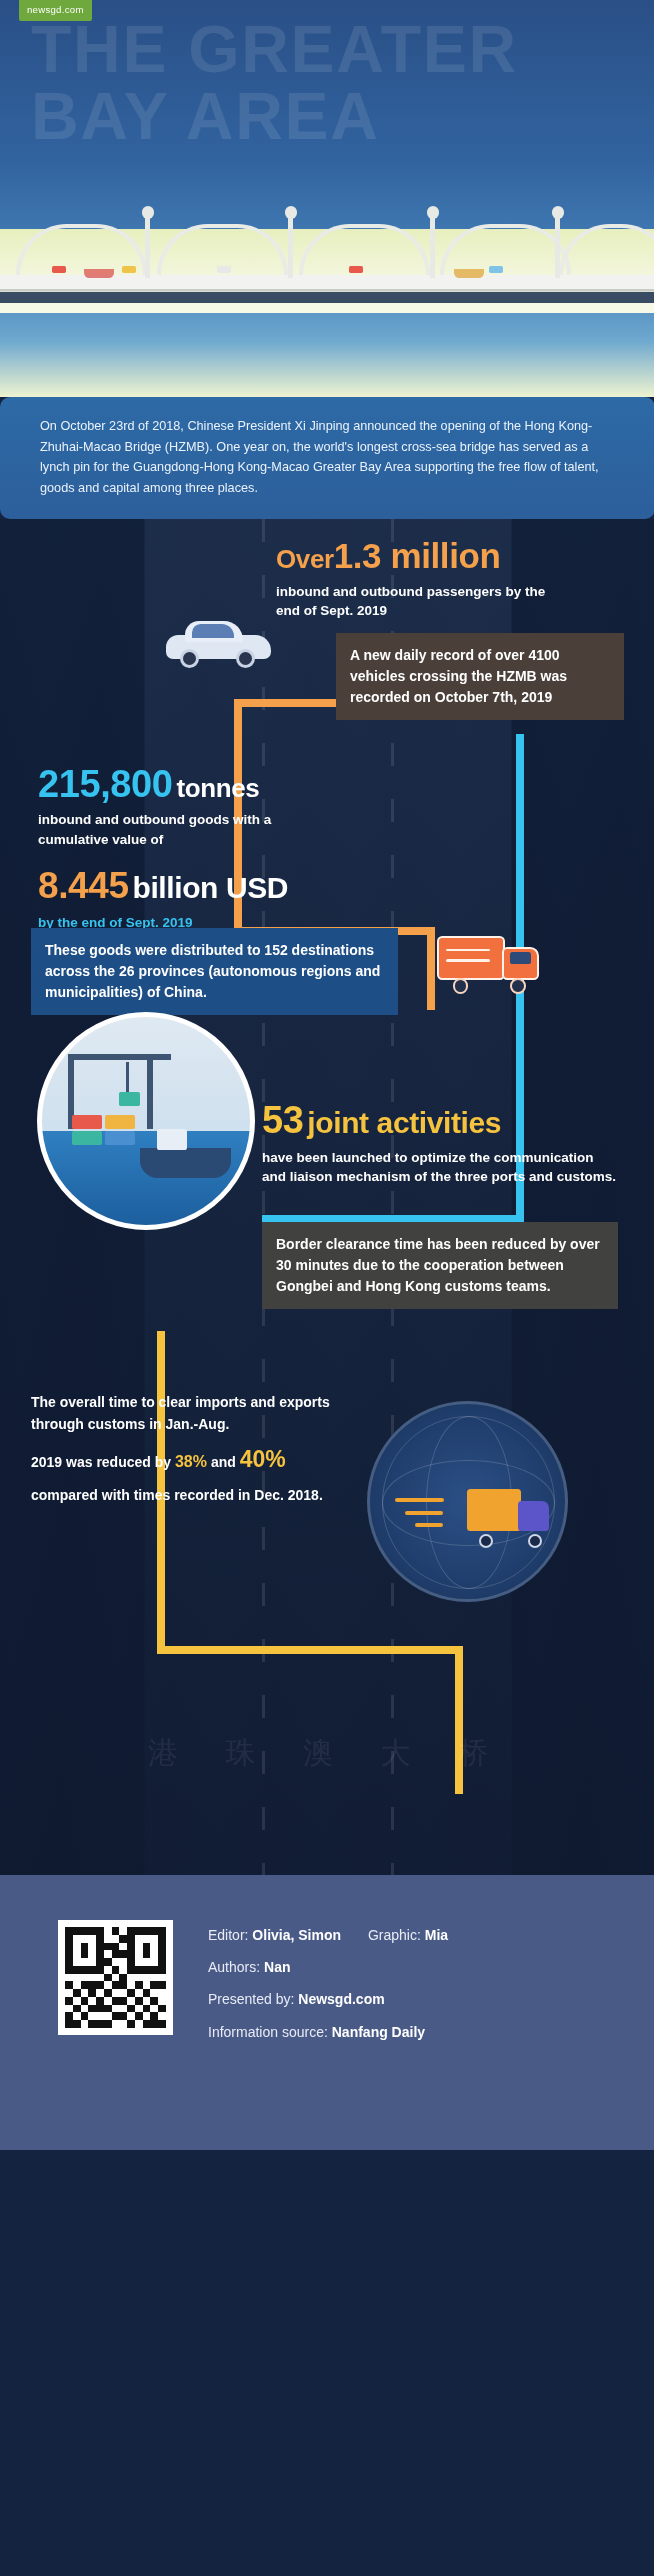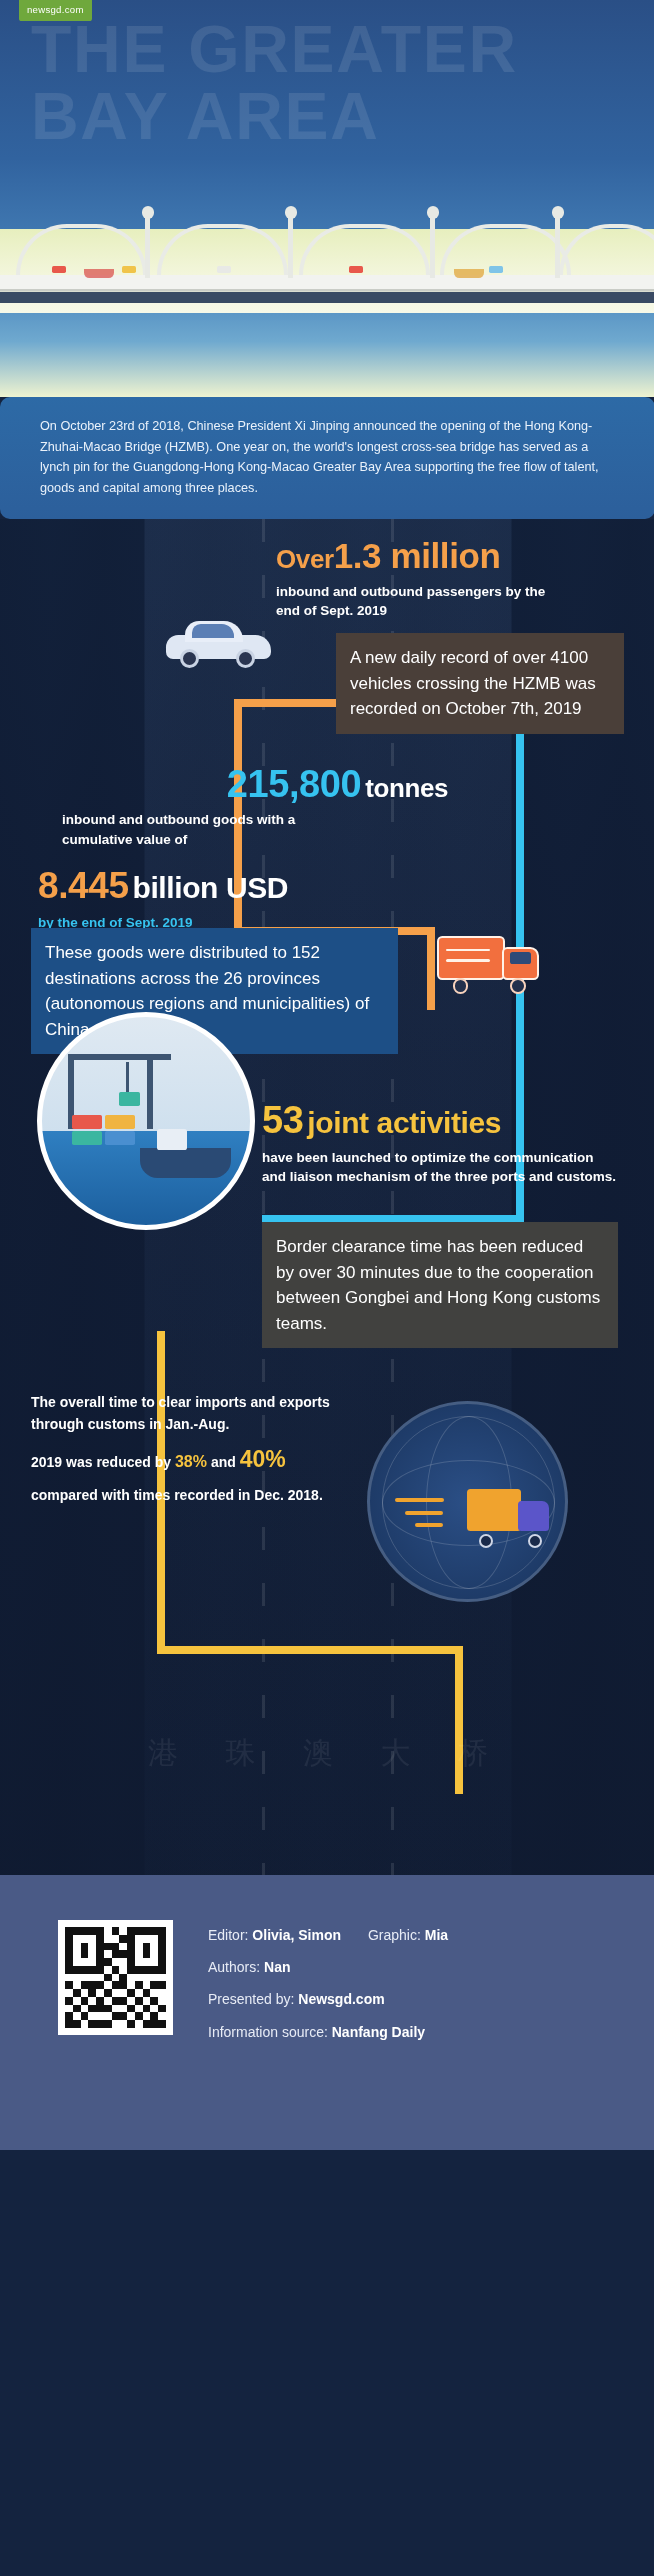--- a/index.html
+++ b/index.html
@@ -186,23 +186,23 @@
     letter-spacing: -0.4px;
   }
   .sub {
     font-size: 13.5px;
     line-height: 1.45;
     font-weight: bold;
   }
   .note {
     position: absolute;
     padding: 12.2px 14px;
-    font-size: 17px;
+    font-size: 14px;
     line-height: 1.5;
-    font-weight: normal;
+    font-weight: bold;
     color: #ffffff;
   }
   .note-brown { background: #4a3f39; }
   .note-blue  { background: #1d4f86; }
   .note-grey  { background: #41413f; }
 
   
   .car {
     position: absolute;
     width: 105px; height: 51px;
@@ -348,25 +348,25 @@
     <div class="stat-block" style="left:276px; top:19px; width:349px; text-align:left;">
       <div style="white-space:nowrap;">
         <span class="big-num" style="font-size:26px; color:#f5a04a;">Over</span><span class="big-num" style="font-size:35px; color:#f5a04a;">1.3 million</span>
       </div>
       <div class="sub" style="margin-top:8.7px; color:#ffffff; width:288px;">inbound and outbound passengers by the end of Sept. 2019</div>
     </div>
 
     <div class="note note-brown" style="left:336px; top:114px; width:288px;">A new daily record of over 4100 vehicles crossing the HZMB was recorded on October 7th, 2019</div>
 
     <div class="stat-block" style="left:38px; top:246px; width:410px;">
-      <div style="white-space:nowrap;text-align:right;">
+      <div style="white-space:nowrap;">
         <span class="big-num" style="font-size:38px; color:#36c3f0;">215,800</span>
         <span class="big-num" style="font-size:26px; color:#ffffff;">tonnes</span>
       </div>
-      <div class="sub" style="margin-top:7px; color:#ffffff; width:271px;margin-left:24px;">inbound and outbound goods with a cumulative value of</div>
+      <div class="sub" style="margin-top:7px; color:#ffffff; width:271px;">inbound and outbound goods with a cumulative value of</div>
       <div style="margin-top:18px; white-space:nowrap;">
         <span class="big-num" style="font-size:37px; color:#f5a04a;">8.445</span>
         <span class="big-num" style="font-size:30px; color:#ffffff;">billion USD</span>
       </div>
       <div class="sub" style="margin-top:8.7px; color:#36c3f0;">by the end of Sept. 2019</div>
     </div>
 
     <div class="note note-blue" style="left:31px; top:409px; width:367px;">These goods were distributed to 152 destinations across the 26 provinces (autonomous regions and municipalities) of China.</div>
 
     <div class="truck" style="left:437px; top:412px;">

